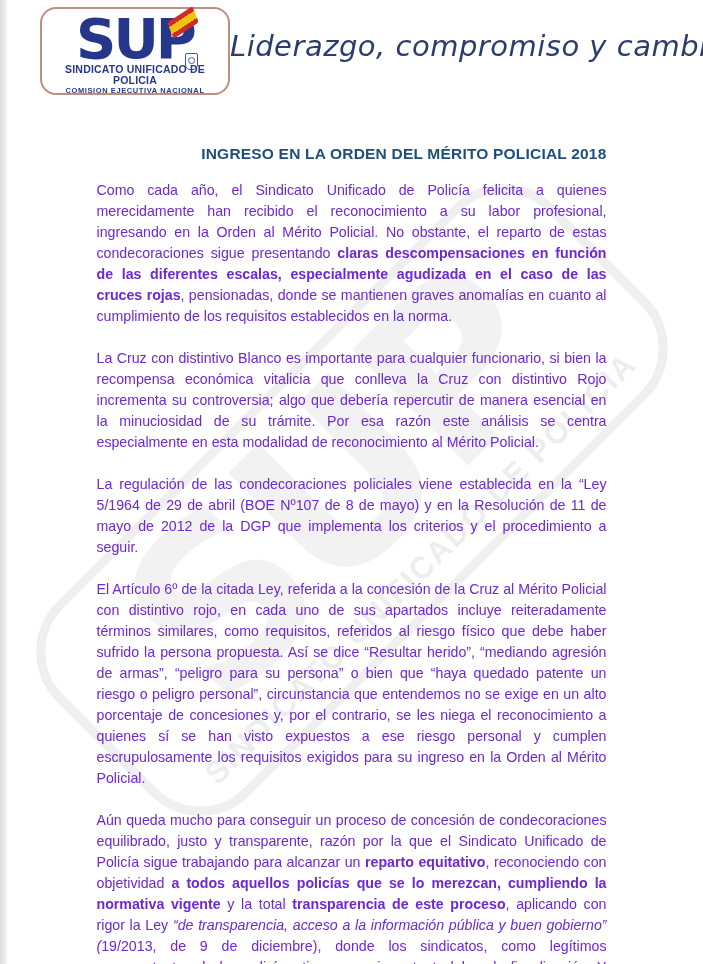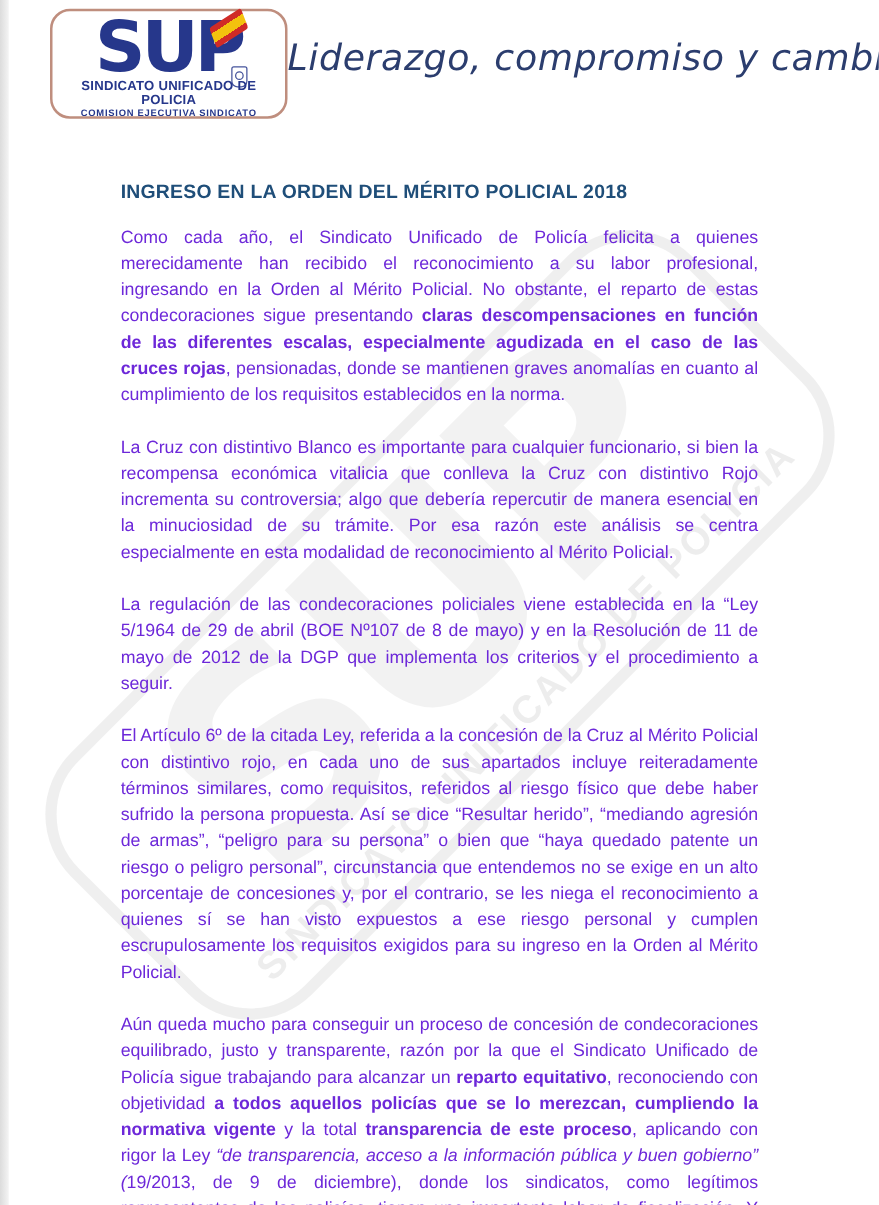--- a/index.html
+++ b/index.html
@@ -69,21 +69,21 @@
     font-style:italic; font-weight:500;
     font-size:29px; color:#2b3d6e;
     margin-top:22px; letter-spacing:0.5px;
     white-space:nowrap;
   }
 
   
   .doc-title {
     position:relative; z-index:2;
     width:510px; margin:45px auto 0;
-    text-align:left;
+    text-align:right;
     font-size:15.5px; font-weight:bold;
     color:#1f4e79; letter-spacing:0.2px;
   }
   .doc-main {
     position:relative; z-index:2;
     width:510px; margin:17px auto 0;
   }
   .doc-main p {
     margin:0 0 21px 0;
     font-size:14.2px; line-height:21px;
@@ -119,21 +119,21 @@
 </style>
 </head>
 <body>
 
 <div class="scan-edge"></div>
 
 <div class="header">
   <div class="logo-box">
     <div class="logo-acronym">SUP</div>
     <div class="logo-org">SINDICATO UNIFICADO DE POLICIA</div>
-    <div class="logo-sub">COMISION EJECUTIVA SINDICATO</div>
+    <div class="logo-sub">COMISION EJECUTIVA NACIONAL</div>
     <div class="flag"></div>
     <div class="crest"></div>
   </div>
   <div class="tagline">Liderazgo, compromiso y cambio</div>
 </div>
 
 <h1 class="doc-title">INGRESO EN LA ORDEN DEL MÉRITO POLICIAL 2018</h1>
 
 <div class="doc-main" id="paragraphs">
     <p><span>Como cada año, el Sindicato Unificado de Policía felicita a quienes merecidamente han recibido el reconocimiento a su labor profesional, ingresando en la Orden al Mérito Policial. No obstante, el reparto de estas condecoraciones sigue presentando </span><span class="b">claras descompensaciones en función de las diferentes escalas, especialmente agudizada en el caso de las cruces rojas</span><span>, pensionadas, donde se mantienen graves anomalías en cuanto al cumplimiento de los requisitos establecidos en la norma.</span></p>

